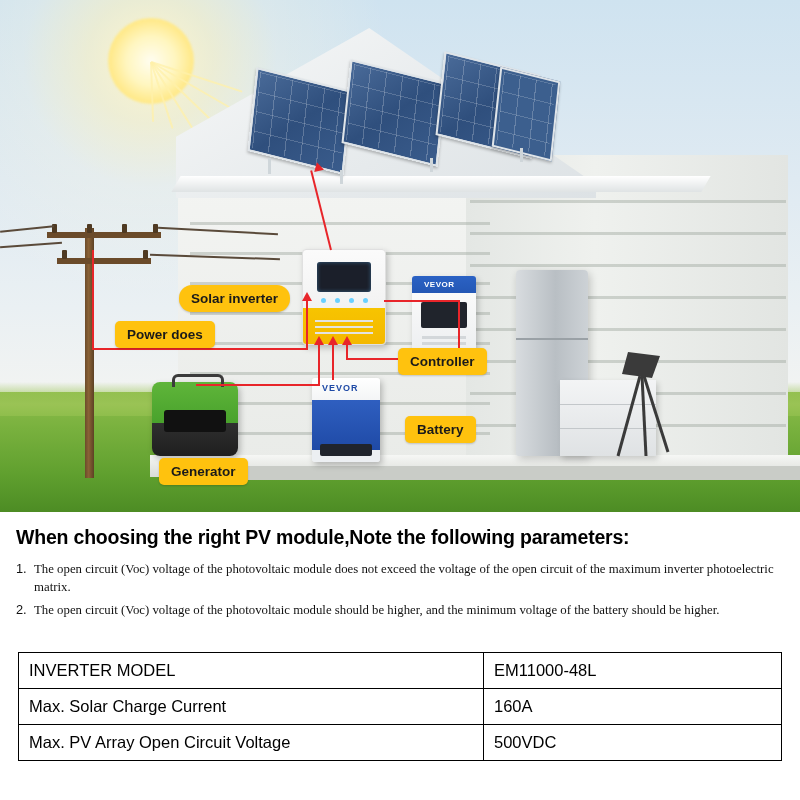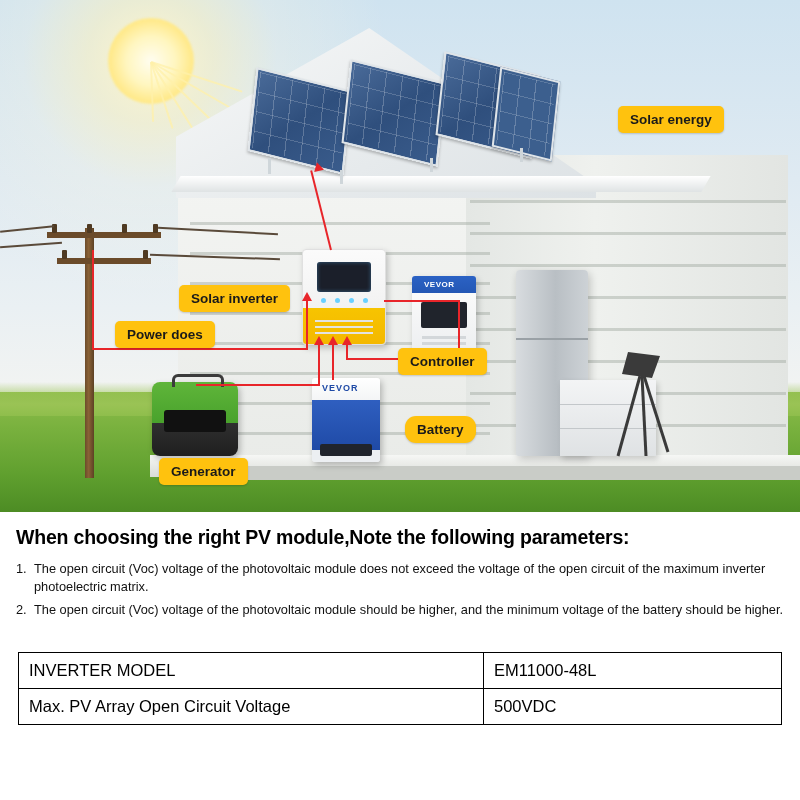--- a/index.html
+++ b/index.html
@@ -298,21 +298,21 @@
     font-size: 12.8px;
     color: #111;
     line-height: 1.42;
     margin-bottom: 5px;
   }
   .note-num {
     width: 18px;
     flex: 0 0 18px;
     text-align: left;
   }
-  .note-text { flex: 1; }
+  .note-text { flex: 1; font-family: Liberation Serif, serif; }
 
   table.spec {
     position: absolute;
     left: 18px; top: 140px;
     width: 764px;
     border-collapse: collapse;
     table-layout: fixed;
   }
   table.spec td {
     border: 1px solid #000;
@@ -458,25 +458,24 @@
 
     <div class="rwire" style="left:332px; top:344px; width:2px; height:36px;"></div>
     <div class="arrow-head" style="left:328px; top:336px; border-left:5px solid transparent; border-right:5px solid transparent; border-bottom:9px solid #e8252a;"></div>
 
     <div class="rwire" style="left:384px; top:300px; width:76px; height:2px;"></div>
     <div class="rwire" style="left:346px; top:344px; width:2px; height:16px;"></div>
     <div class="rwire" style="left:346px; top:358px; width:114px; height:2px;"></div>
     <div class="rwire" style="left:458px; top:300px; width:2px; height:60px;"></div>
     <div class="arrow-head" style="left:342px; top:336px; border-left:5px solid transparent; border-right:5px solid transparent; border-bottom:9px solid #e8252a;"></div>
 
-    <div class="callout" style="left:618px; top:106px;">Solar energy</div>
-    <div class="callout" style="left:179px; top:285px;">Solar inverter</div>
+    <div class="callout" style="left:179px; top:285px;border-radius:13px;">Solar inverter</div>
     <div class="callout" style="left:115px; top:321px;">Power does</div>
     <div class="callout" style="left:398px; top:348px;text-align:center;">Controller</div>
-    <div class="callout" style="left:405px; top:416px;border-radius:11px;">Battery</div>
+    <div class="callout" style="left:405px; top:416px;">Battery</div>
     <div class="callout" style="left:159px; top:458px;">Generator</div>
 
   </div>
 
   <div class="textsec">
 
     <div class="heading">When choosing the right PV module,Note the following parameters:</div>
 
     <div class="notes">
       <div class="note">
@@ -489,20 +488,24 @@
       </div>
     </div>
 
     <table class="spec">
       <tbody>
         <tr>
           <td class="c1">INVERTER MODEL</td>
           <td>EM11000-48L</td>
         </tr>
         <tr>
+          <td class="c1">Max. Solar Charge Current</td>
+          <td>160A</td>
+        </tr>
+        <tr>
           <td class="c1">Max. PV Array Open Circuit Voltage</td>
           <td>500VDC</td>
         </tr>
       </tbody>
     </table>
 
   </div>
 
 </div>
 

